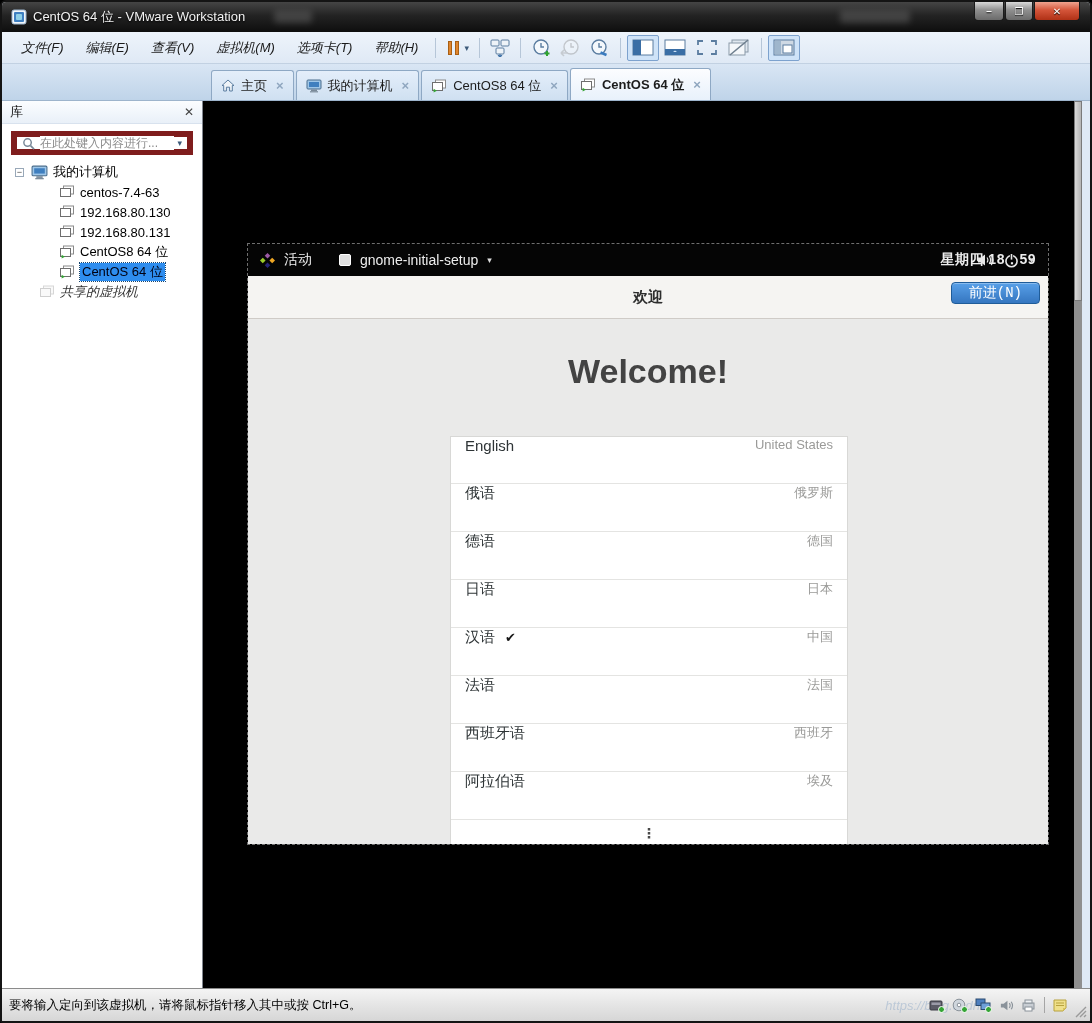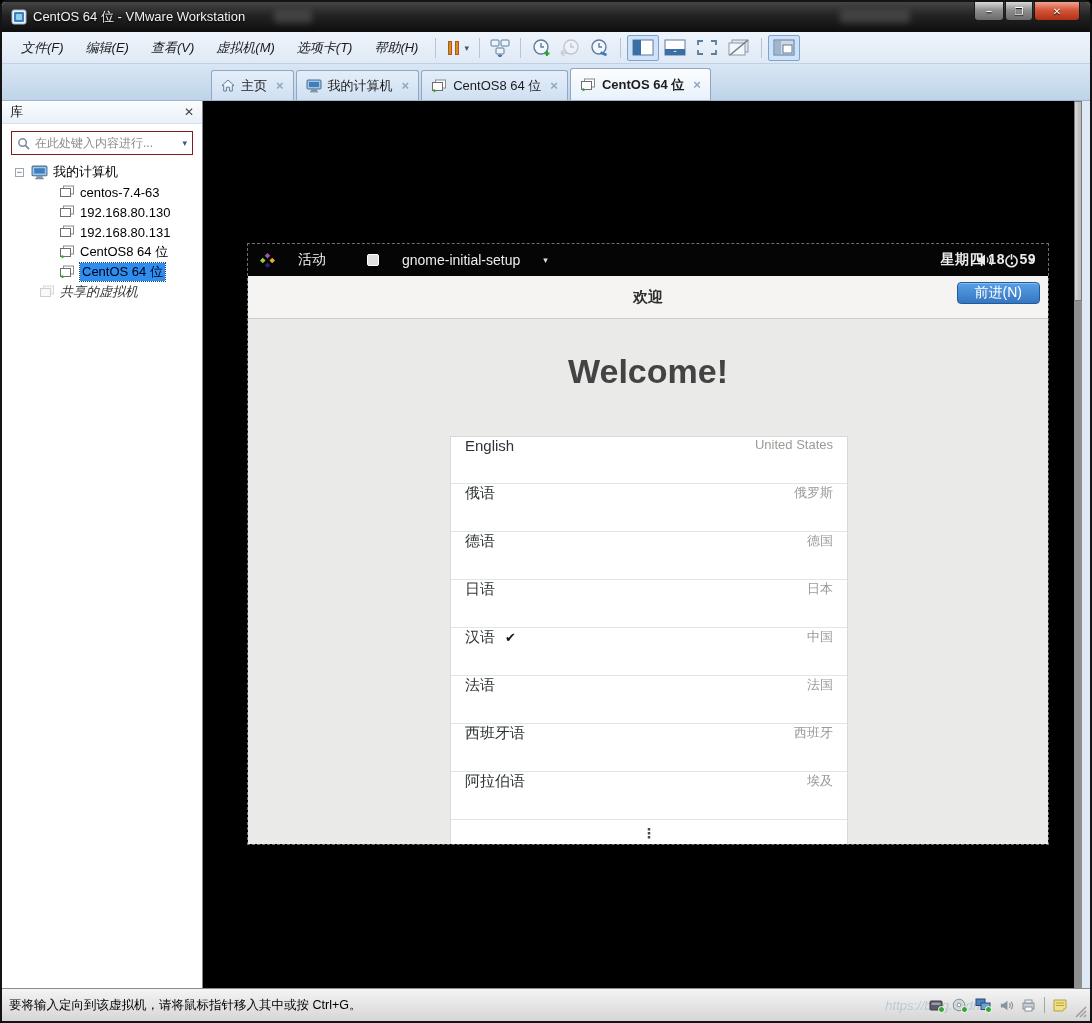--- a/index.html
+++ b/index.html
@@ -50,21 +50,21 @@
   .tab .tclose { margin-left:9px; color:#8fa6bf; font-size:13px; font-weight:bold; }
 
   
   .content { position:absolute; left:0; top:99px; right:0; bottom:33px; }
   .sidebar { position:absolute; left:0; top:0; width:201px; bottom:0; background:#fff;
     border-right:1px solid #828790; }
   .sbhead { height:23px; display:flex; align-items:center; padding:0 8px;
     background:linear-gradient(#fbfdff,#e9f0f8); border-bottom:1px solid #d8e2ee; }
   .sbhead .sbtitle { font-size:13px; color:#111; flex:1; }
   .sbhead .sbclose { font-size:12px; font-weight:bold; color:#444; }
-  .searchbox { margin:7px 9px; height:24px; border:1px solid #7f1d1d; background:#fff;
+  .searchbox { margin:7px 9px; height:24px; border:6px solid #7f1d1d; background:#fff;
     display:flex; align-items:center; padding:0 5px; }
   .searchbox input { flex:1; border:none; outline:none; font-size:12px; color:#333;
     font-family:inherit; margin-left:5px; min-width:0; }
   .searchbox input::placeholder { color:#8a8a8a; }
   .tree { margin-top:6px; }
   .trow { display:flex; align-items:center; height:20px; font-size:13px; color:#000; }
   .trow .exp { width:9px; height:9px; border:1px solid #99a8b8; background:#fff; color:#444;
     font-size:9px; line-height:7px; text-align:center; margin-right:7px; }
   .trow .nicon { margin-right:5px; display:flex; }
   .trow .sel-label { background:#2e8def; outline:1px dotted #14456f; padding:0 2px; color:#001; }
@@ -73,30 +73,30 @@
   .mainarea { position:absolute; left:201px; top:0; right:8px; bottom:0; background:#000; }
   .vscroll { position:absolute; right:0; top:0; width:8px; bottom:0; background:#8f8f8f; }
   .vthumb { position:absolute; top:0; left:0; right:0; height:200px;
     background:linear-gradient(90deg,#d9d9d9,#b5b5b5); border:1px solid #7a7a7a; }
 
   
   .vmdisplay { position:absolute; left:45px; top:143px; width:800px; height:600px;
     outline:1px dashed #6f6f6f; background:#eaeae9; }
   .gtop { position:absolute; left:0; top:0; right:0; height:32px; background:#050505;
     display:flex; align-items:center; color:#ededed; font-size:14px; }
-  .gtop .gleft { display:flex; align-items:center; margin-left:12px; gap:23px; }
+  .gtop .gleft { display:flex; align-items:center; margin-left:12px; gap:9px; }
   .gtop .appbox { width:12px; height:12px; background:#e0e0e0; border:1px solid #fff;
     border-radius:2px; margin-left:18px; }
   .gtop .gclock { position:absolute; left:0; right:12px; text-align:right; font-weight:bold;
     letter-spacing:.5px; }
   .gtop .gright { position:absolute; right:14px; display:flex; align-items:center; gap:10px; }
   .gcaret { color:#ddd; font-size:9px; }
 
   .ghead { position:absolute; left:0; top:32px; right:0; height:43px; background:#f5f4f2;
-    border-bottom:1px solid #cfcbc7; }
+    border-bottom:1px solid #cfcbc7;font-family:Liberation Mono, monospace; }
   .ghead .gtitle { position:absolute; left:0; right:0; top:0; bottom:0; display:flex;
     align-items:center; justify-content:center; font-size:15px; font-weight:bold; color:#2d2d2d; }
   .nextbtn { position:absolute; right:8px; top:6px; height:22px; padding:0 17px;
     background:linear-gradient(#58a0e8,#3576c0); border:1px solid #1f5c99; border-radius:4px;
     color:#fff; font-size:14px; display:flex; align-items:center; box-shadow:inset 0 1px 0 rgba(255,255,255,.3); }
 
   .gbody { position:absolute; left:0; top:75px; right:0; bottom:0; }
   .welcome { position:absolute; top:33px; left:0; right:0; text-align:center; font-size:34px;
     font-weight:bold; color:#434343; }
   .langlist { position:absolute; left:202px; top:117px; width:398px; bottom:0; background:#fff;

